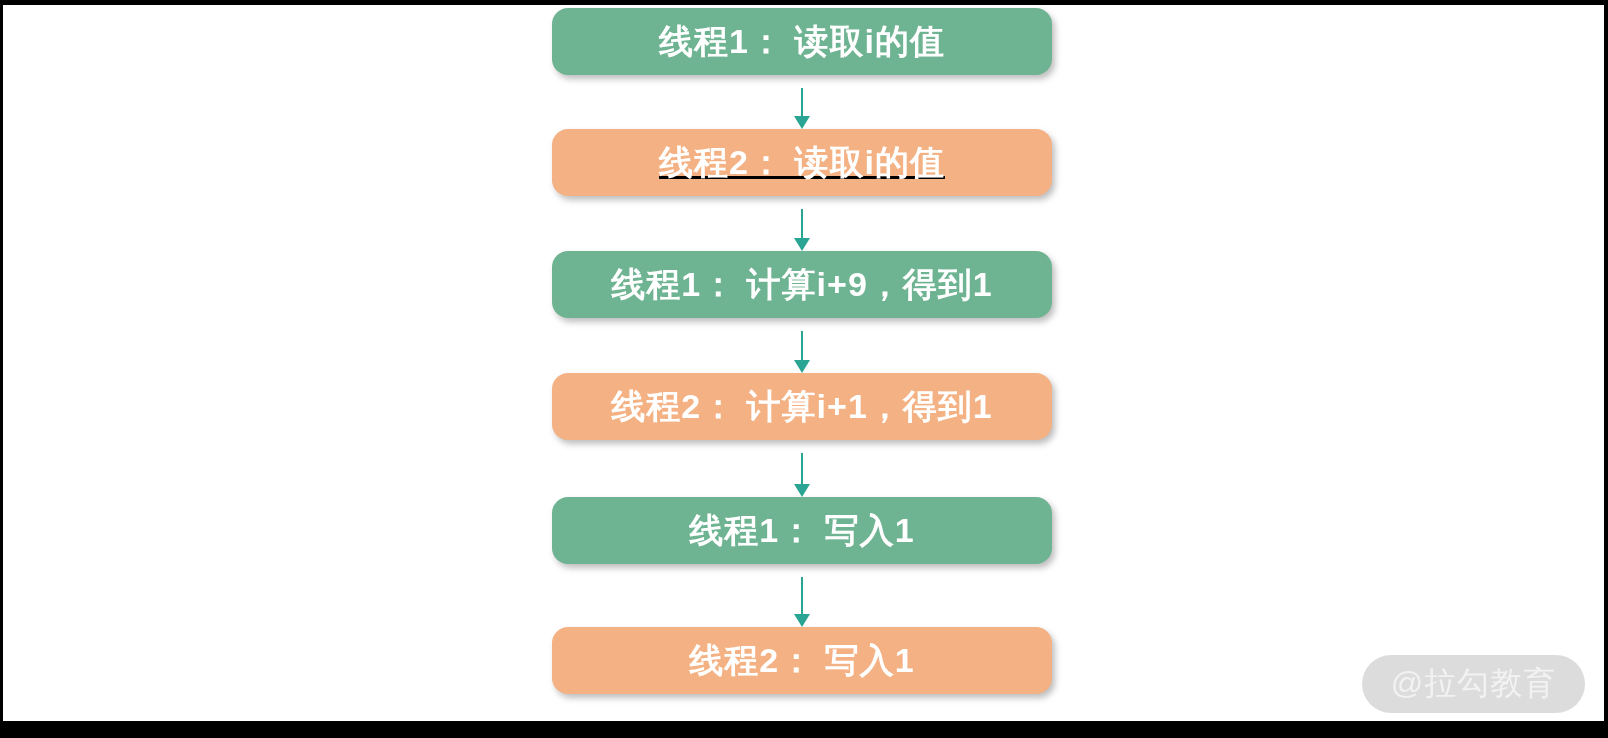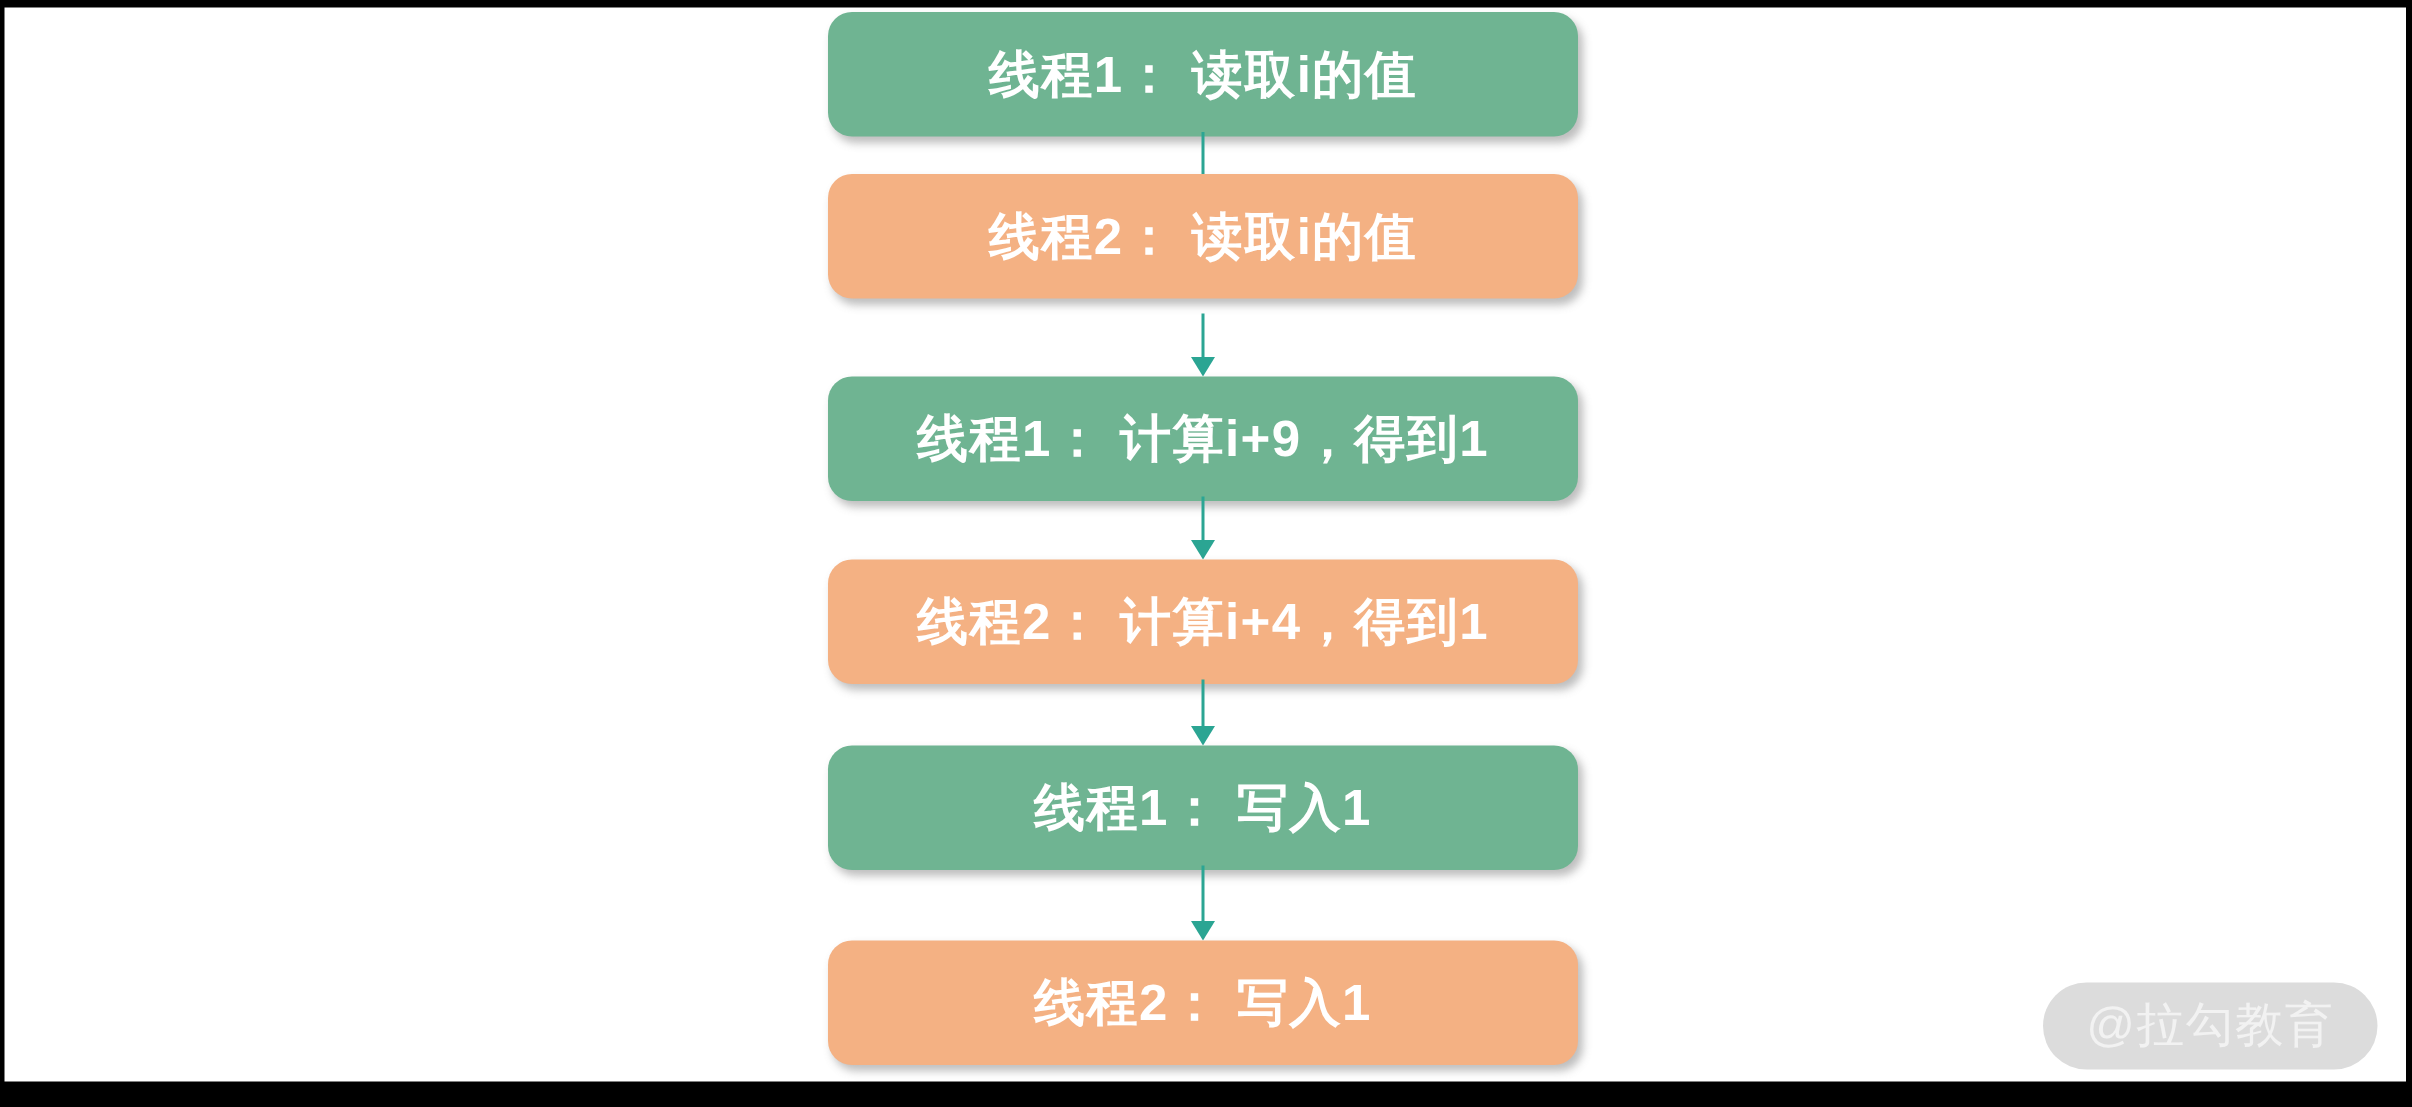--- a/index.html
+++ b/index.html
@@ -14,21 +14,21 @@
     background: var(--frame-color, #000);
     overflow: hidden;
   }
   .canvas {
     position: absolute;
     left: 3px; top: 5px; right: 4px; bottom: 17px;
     background: var(--canvas-color, #fff);
   }
   .flow-box {
     position: absolute;
-    left: 552px; width: 500px; height: 83px;
+    left: 552px; width: 500px; height: 67px;
     border-radius: 16px;
     display: flex; align-items: center; justify-content: center;
     box-shadow: 3px 4px 6px rgba(110,110,110,0.45);
   }
   .flow-box.green  { background: var(--green); }
   .flow-box.orange { background: var(--orange); }
   .flow-box .label {
     color: var(--box-text);
     font-size: 34px;
     font-weight: bold;
@@ -70,36 +70,36 @@
 <div class="page">
   <div class="canvas"></div>
   <div id="flow">
       <div class="flow-box green" style="top: 8px;">
         <span class="label">线程1： 读取i的值</span>
       </div>
       <div class="connector" style="top: 88px; height: 41px;">
         <div class="line"></div>
         <div class="head"></div>
       </div>
-      <div class="flow-box orange" style="top: 116px;">
+      <div class="flow-box orange" style="top: 129px; text-decoration: underline;">
         <span class="label">线程2： 读取i的值</span>
       </div>
       <div class="connector" style="top: 209px; height: 42px;">
         <div class="line"></div>
         <div class="head"></div>
       </div>
       <div class="flow-box green" style="top: 251px;">
         <span class="label">线程1： 计算i+9，得到1</span>
       </div>
       <div class="connector" style="top: 331px; height: 42px;">
         <div class="line"></div>
         <div class="head"></div>
       </div>
       <div class="flow-box orange" style="top: 373px;">
-        <span class="label">线程2： 计算i+4，得到1</span>
+        <span class="label">线程2： 计算i+1，得到1</span>
       </div>
       <div class="connector" style="top: 453px; height: 44px;">
         <div class="line"></div>
         <div class="head"></div>
       </div>
       <div class="flow-box green" style="top: 497px;">
         <span class="label">线程1： 写入1</span>
       </div>
       <div class="connector" style="top: 577px; height: 50px;">
         <div class="line"></div>

